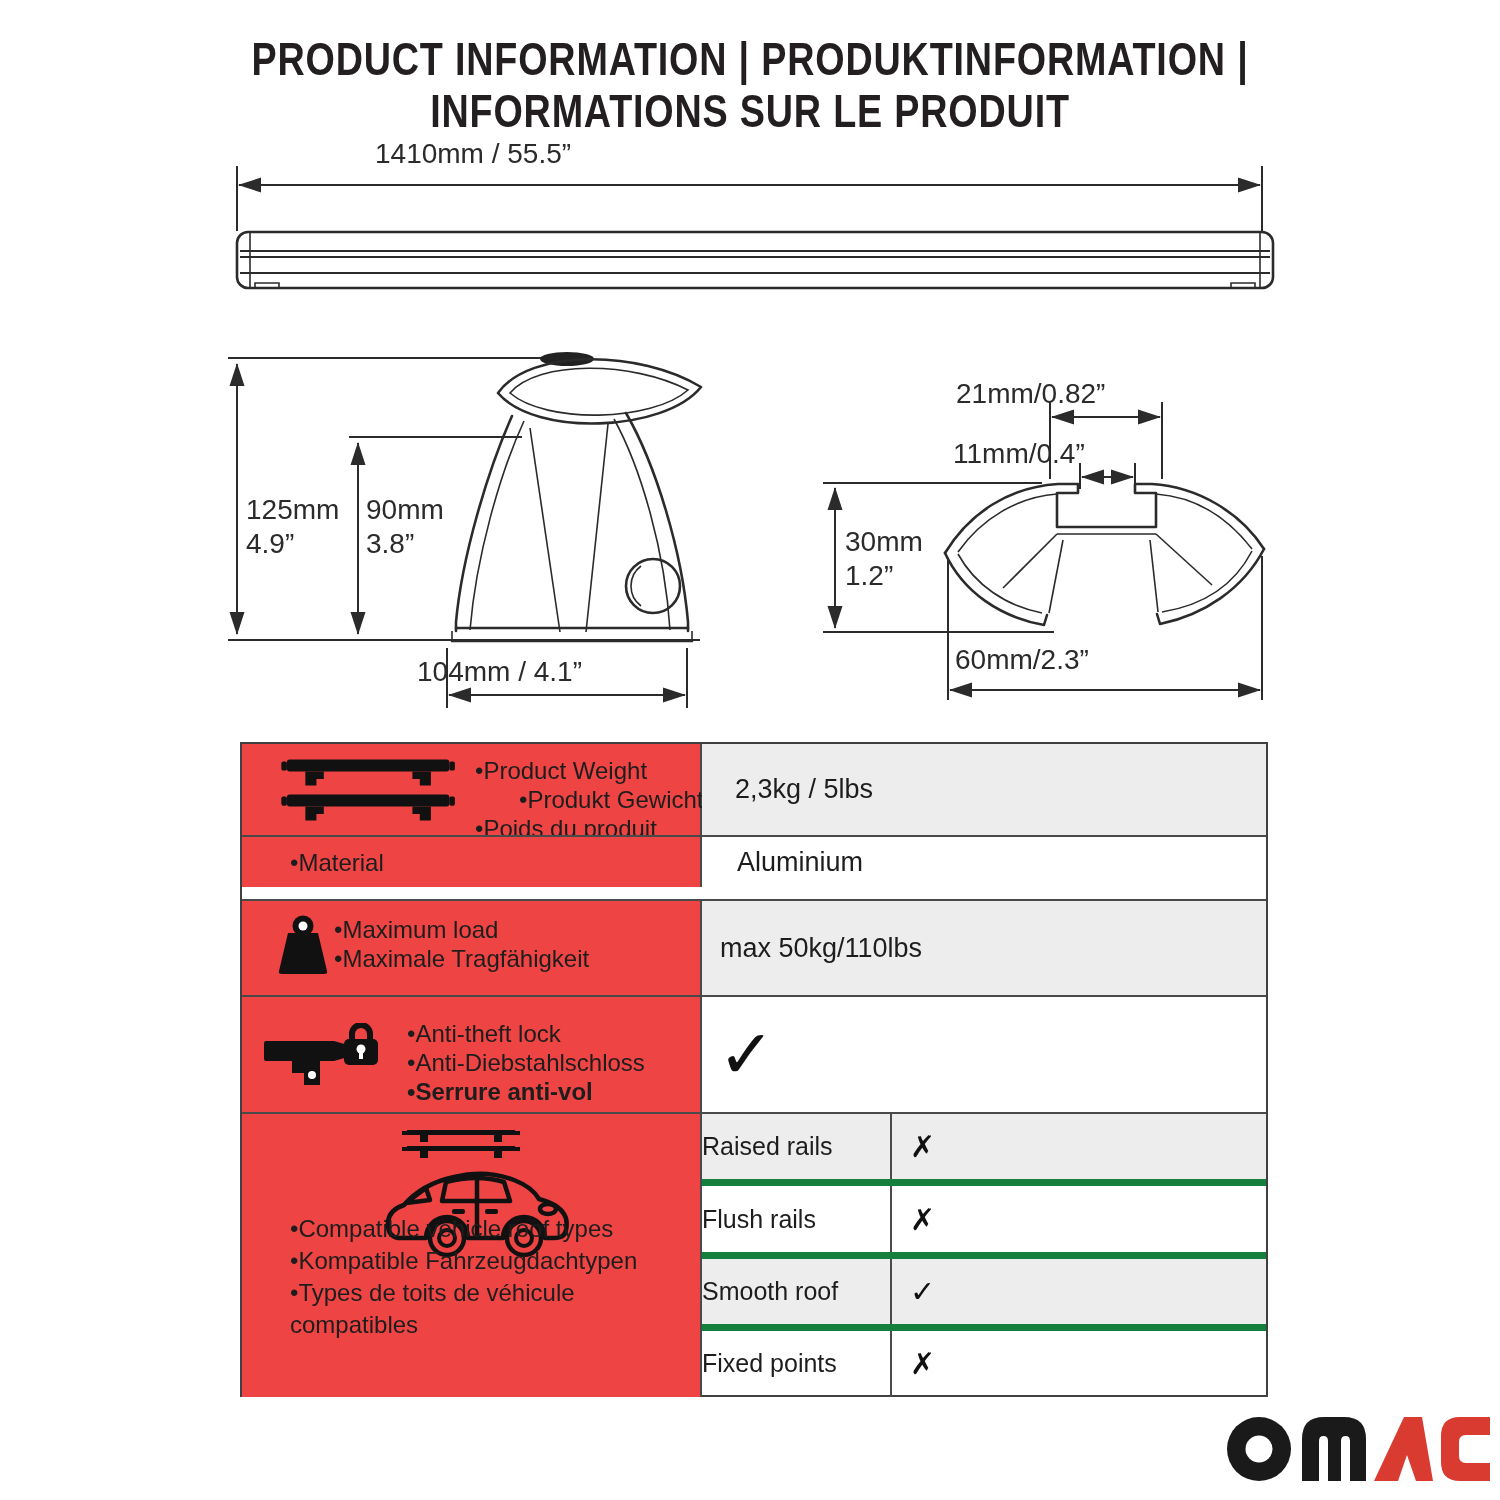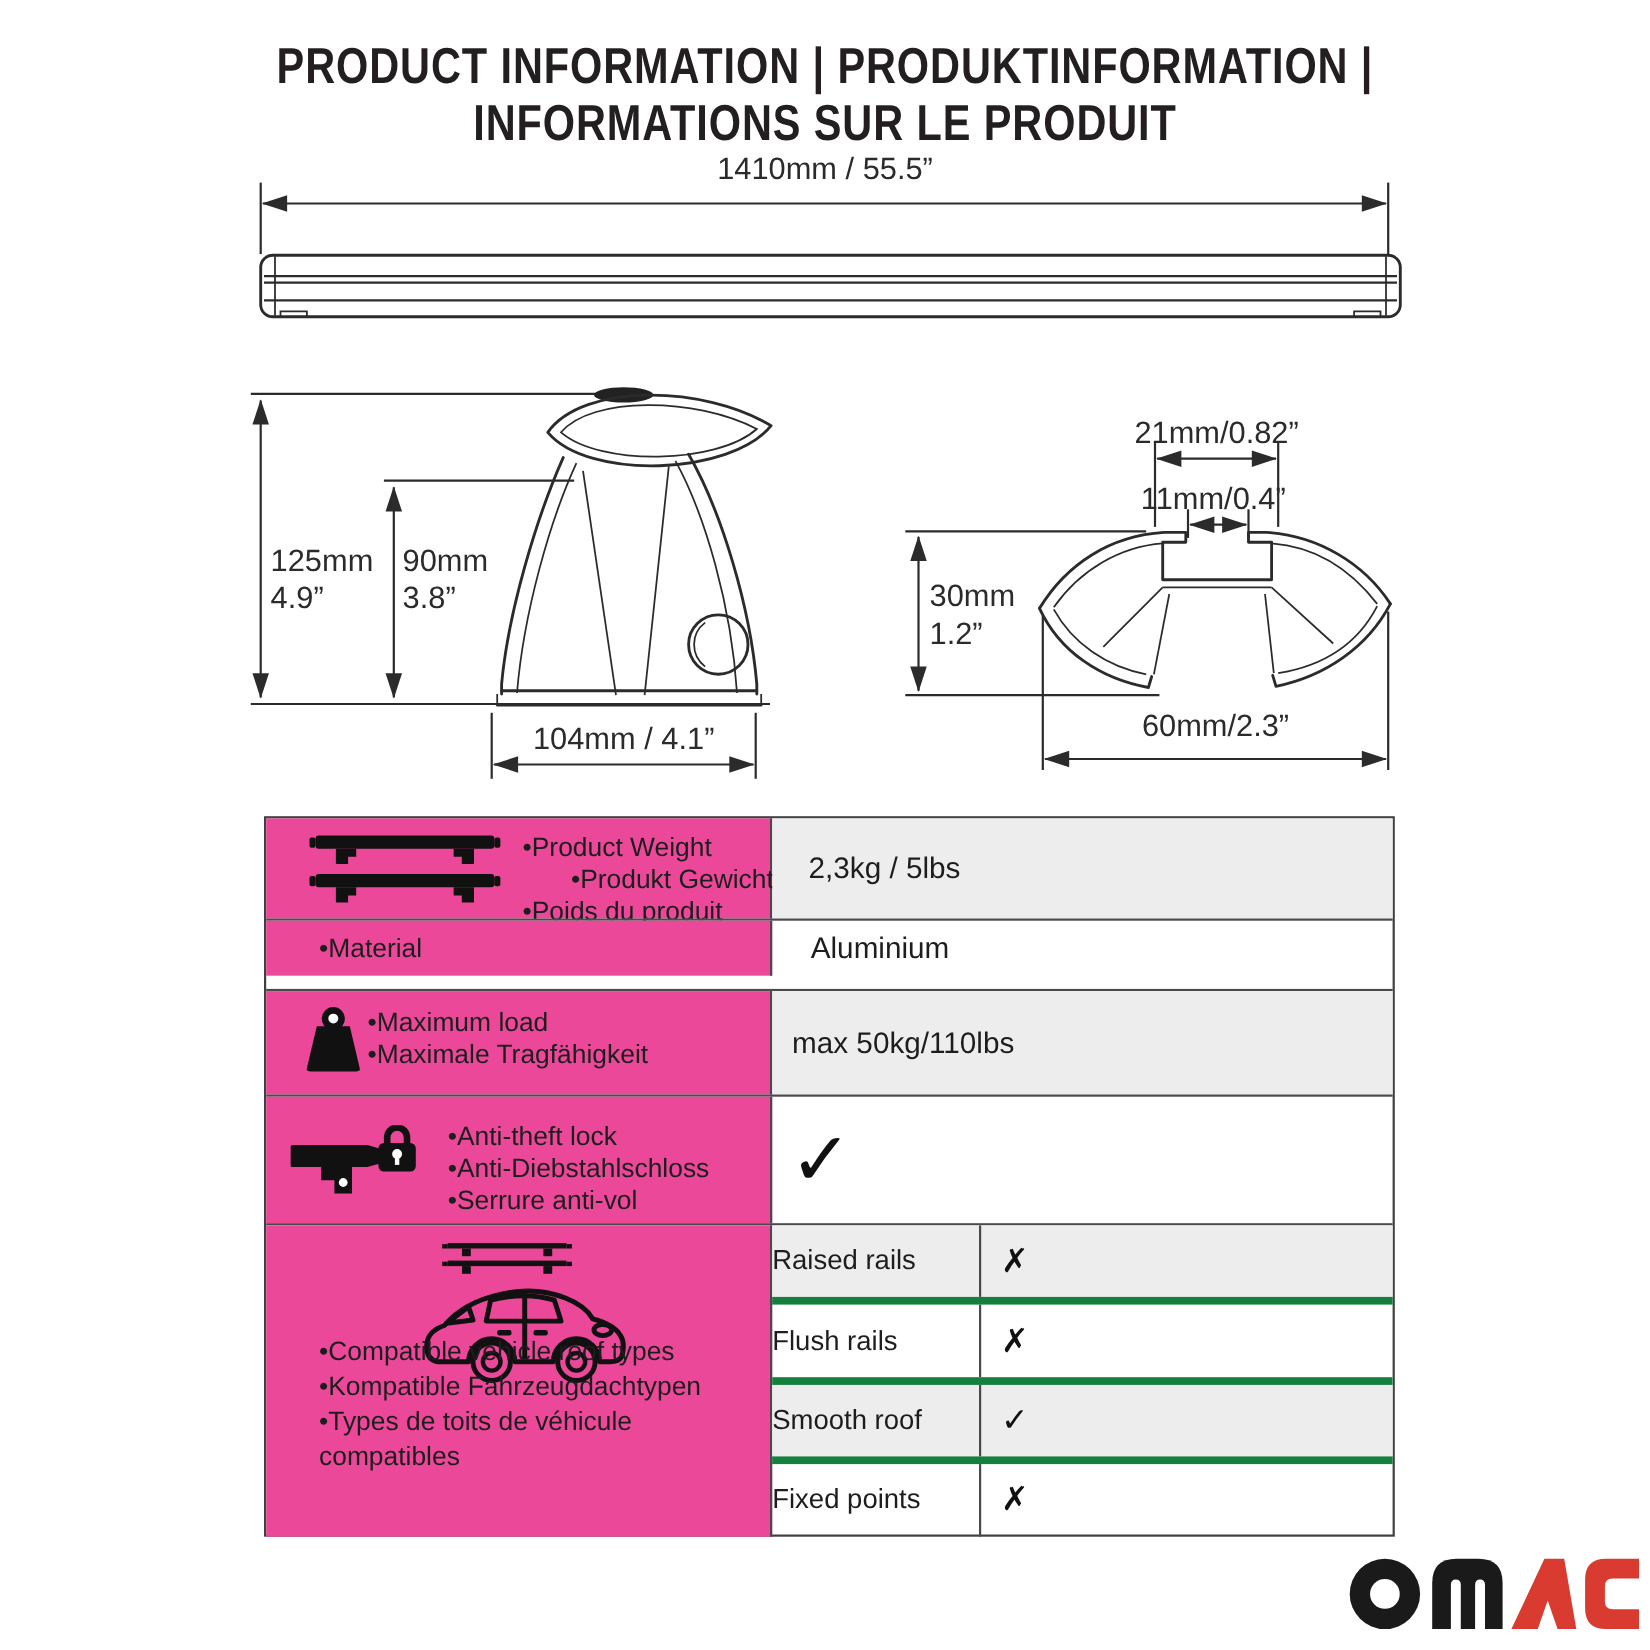--- a/index.html
+++ b/index.html
@@ -1,32 +1,32 @@
 <!DOCTYPE html>
 <html><head>
 <meta charset="utf-8">
 <style>
   html,body{margin:0;padding:0;background:#fff;}
   .page{position:relative;width:1500px;height:1500px;background:#ffffff;overflow:hidden;
         font-family:"Liberation Sans","DejaVu Sans",sans-serif;color:#231f20;}
   .title-line{position:absolute;left:0;width:1500px;text-align:center;font-weight:bold;
         font-size:46px;letter-spacing:1px;color:#231f20;transform:scaleX(0.82);}
   .dim{position:absolute;font-size:28px;color:#2b2b2b;white-space:nowrap;}
-  .dim.c{text-align:center;}
+  .dim.c{text-align:left;}
   svg{position:absolute;left:0;top:0;}
   .ln{stroke:#2b2b2b;stroke-width:2;fill:none;}
   .art{stroke:#2b2b2b;stroke-width:2.6;fill:none;stroke-linecap:round;stroke-linejoin:round;}
   .thin{stroke:#2b2b2b;stroke-width:1.6;fill:none;}
   
   .spec-table{position:absolute;left:240px;top:742px;width:1028px;height:655px;
         border:2.5px solid #404040;box-sizing:border-box;background:#fff;}
   .row{position:absolute;left:0;width:100%;box-sizing:border-box;}
   .row+.row, .rb{border-top:2px solid #4a4a4a;}
   .lab-cell{position:absolute;left:0;top:0;bottom:0;width:460px;box-sizing:border-box;
-        border-right:2px solid #4a4a4a;background:#ec4899;}
+        border-right:2px solid #4a4a4a;background:#ef4444;}
   .val-cell{position:absolute;left:460px;top:0;bottom:0;right:0;display:flex;align-items:center;}
   .lab-text{position:absolute;font-size:24px;line-height:29px;color:#1d1d1d;white-space:nowrap;}
   .val-text{font-size:27px;color:#1d1d1d;}
   .gray{background:#EDEDED;}
   .subrows{position:absolute;left:460px;right:0;top:0;bottom:0;display:flex;flex-direction:column;}
   .subrow{flex:1;display:flex;box-sizing:border-box;}
   .subrow+.subrow{border-top:7px solid #15803d;}
   .sublab{width:190px;box-sizing:border-box;border-right:2px solid #4a4a4a;
         display:flex;align-items:center;font-size:25px;color:#1d1d1d;}
   .subval{flex:1;display:flex;align-items:center;padding-left:18px;
@@ -190,21 +190,21 @@
           <path d="M2,18 H70 L84,22 V34 L70,38 H2 Q0,38 0,36 V20 Q0,18 2,18 Z" fill="#111"></path>
           <path d="M28,38 H56 V62 H40 V50 H28 Z" fill="#111"></path>
           <circle cx="48" cy="52" r="4" fill="#fff"></circle>
           <path d="M88,18 v-7 a9,9 0 0 1 18,0 v7" fill="none" stroke="#111" stroke-width="6"></path>
           <rect x="80" y="16" width="34" height="26" rx="5" fill="#111"></rect>
           <circle cx="97" cy="26" r="4.5" fill="#fff"></circle>
             <rect x="95" y="27" width="4" height="9" fill="#fff"></rect>
         </svg>
         <div class="lab-text" style="left:165px;top:22px;">•Anti-theft lock</div>
         <div class="lab-text" style="left:165px;top:51px;">•Anti-Diebstahlschloss</div>
-        <div class="lab-text" style="left:165px;top:80px;">•Serrure anti-vol</div>
+        <div class="lab-text" style="left:165px;top:80px;font-weight:bold;">•Serrure anti-vol</div>
       </div>
       <div class="val-cell">
         <span class="bigcheck" style="padding-left:16px;">✓</span>
       </div>
     </div>
 
     <div class="row" style="top:368px;height:284.5px;">
       <div class="lab-cell">
         <svg class="icon-box" style="left:140px;top:16px;" width="190" height="150" viewBox="0 0 190 150">
           <g fill="#111">

